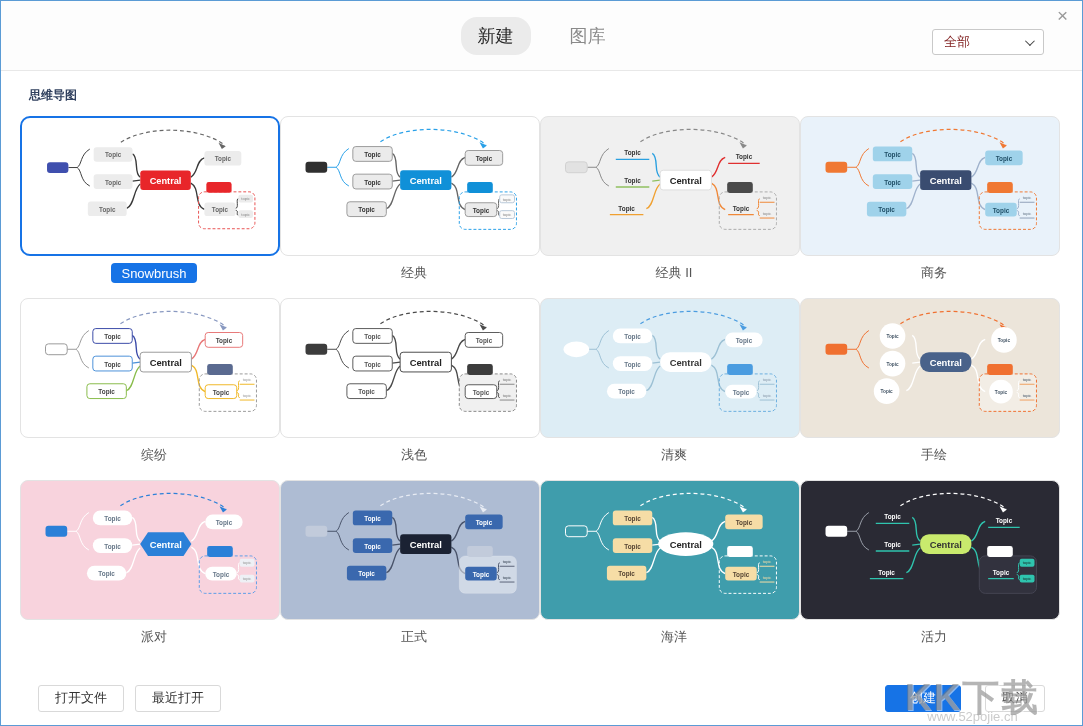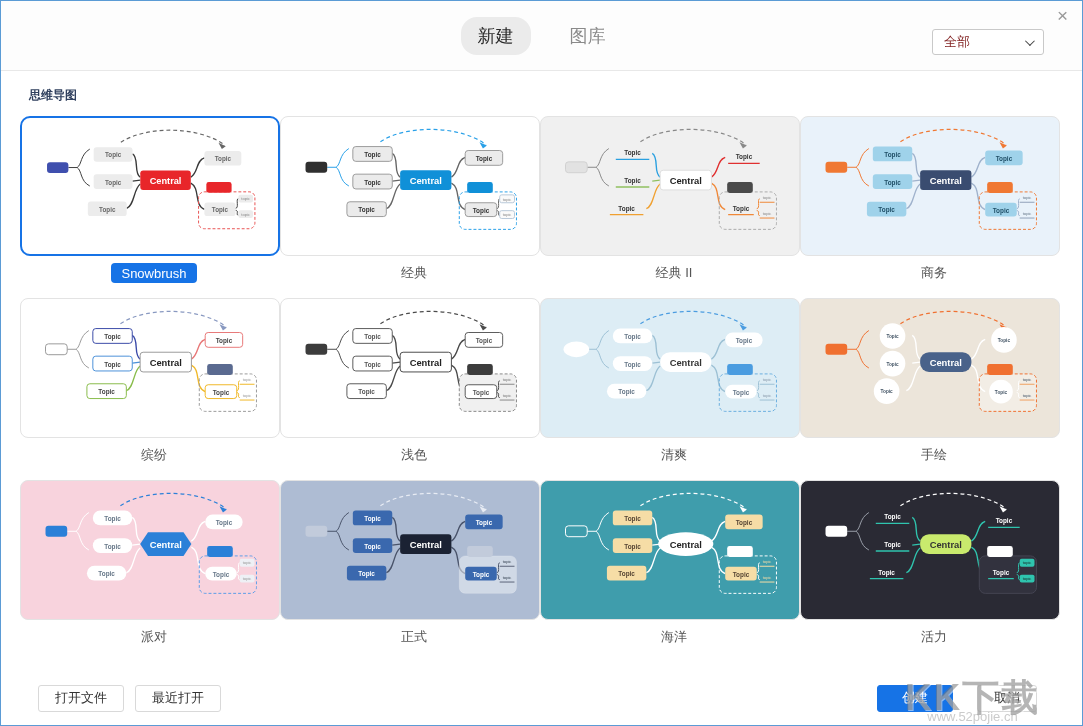--- a/index.html
+++ b/index.html
@@ -93,21 +93,21 @@
   }
   .card-label.selected {
     background: var(--accent, #1673e6);
     color: #fff;
     padding: 1px 10px;
     border-radius: 4px;
   }
   
   .footer {
     position: absolute;
-    left: 0; right: 8px; bottom: 0;
+    left: 0; right: 0; bottom: 0;
     height: 54px;
     display: flex;
     align-items: center;
     justify-content: space-between;
     padding: 0 37px;
     background: #fff;
   }
   .footer .left, .footer .right { display: flex; gap: 11px; align-items: center; }
   .footer .right { gap: 24px; }
   .btn {

